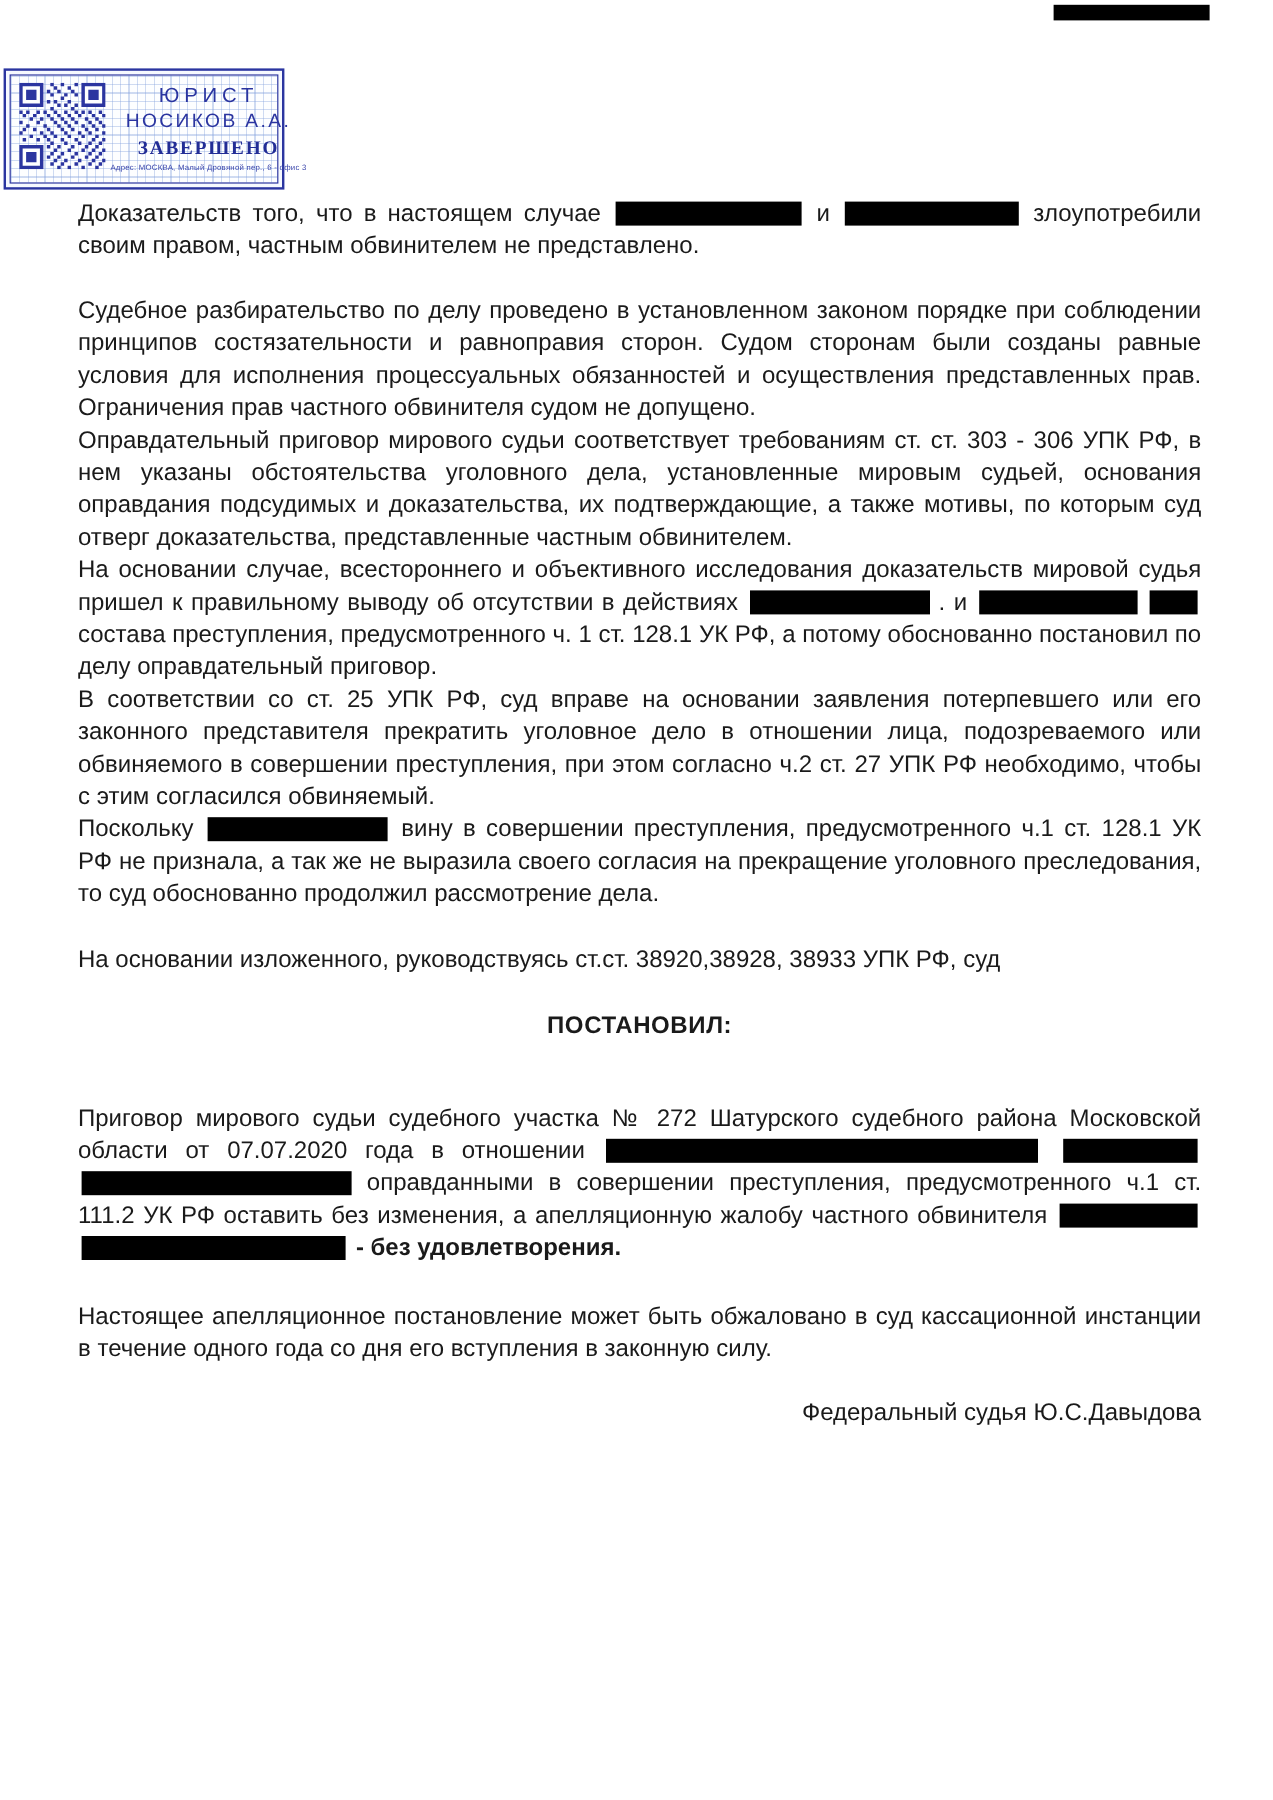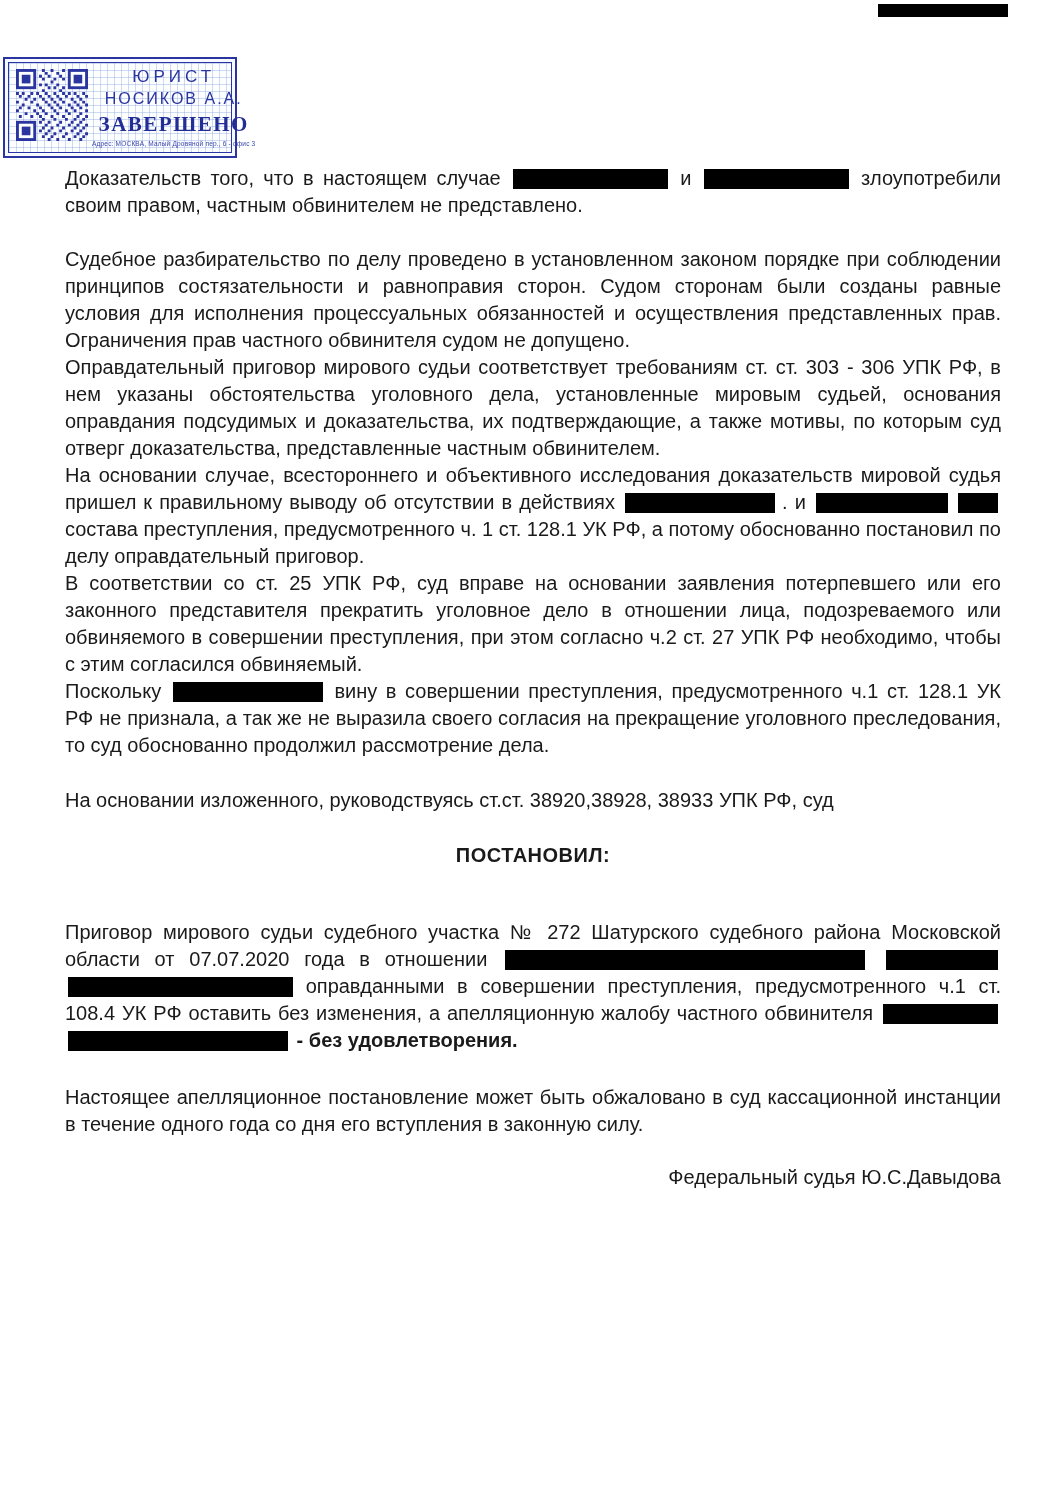--- a/index.html
+++ b/index.html
@@ -38,21 +38,21 @@
   }
   .qr{width:72px;height:72px;flex:0 0 auto;margin:0 4px 6px 2px;}
   .stamp-text{
     flex:1;display:flex;flex-direction:column;justify-content:center;
     color:#2b35a0;line-height:1.15;text-align:center;
   }
   .stamp-title{font-size:17px;letter-spacing:4px;font-weight:500;}
   .stamp-name{font-size:16px;letter-spacing:2px;margin-top:3px;}
   .stamp-status{
     font-family:"Liberation Serif","DejaVu Serif",serif;
-    font-weight:bold;font-size:21px;letter-spacing:1.5px;
+    font-weight:bold;font-size:16px;letter-spacing:1.5px;
     color:#222d96;margin-top:4px;
   }
   .stamp-address{font-size:6.5px;letter-spacing:.2px;margin-top:4px;white-space:nowrap;color:#3a45ab;}
   
   .p-first{margin-top:7px;}
   .p-gap{margin-top:27px;}
   .p-footing{margin-top:28px;}
   .heading{
     margin-top:28px;text-align:center;font-weight:bold;letter-spacing:.5px;
   }
@@ -153,21 +153,21 @@
       <span>На основании изложенного, руководствуясь ст.ст. 38920,38928, 38933 УПК РФ, суд</span>
     </p>
 
     <p class="heading">ПОСТАНОВИЛ:</p>
 
     <p class="p-operative">
       <span>Приговор мирового судьи судебного участка № 272 Шатурского судебного района Московской области от 07.07.2020 года в отношении</span>
       <span class="redact w360"></span>
       <span class="redact w112"></span>
       <span class="redact w225 rt"></span>
-      <span>оправданными в совершении преступления, предусмотренного ч.1 ст. 108.4 УК РФ оставить без изменения, а апелляционную жалобу частного обвинителя</span>
+      <span>оправданными в совершении преступления, предусмотренного ч.1 ст. 111.2 УК РФ оставить без изменения, а апелляционную жалобу частного обвинителя</span>
       <span class="redact w115"></span>
       <span class="redact w220"></span>
       <span class="bold">- без удовлетворения.</span>
     </p>
 
     <p class="p-appeal">
       <span>Настоящее апелляционное постановление может быть обжаловано в суд кассационной инстанции в течение одного года со дня его вступления в законную силу.</span>
     </p>
 
     <p class="p-signature">Федеральный судья Ю.С.Давыдова</p>

